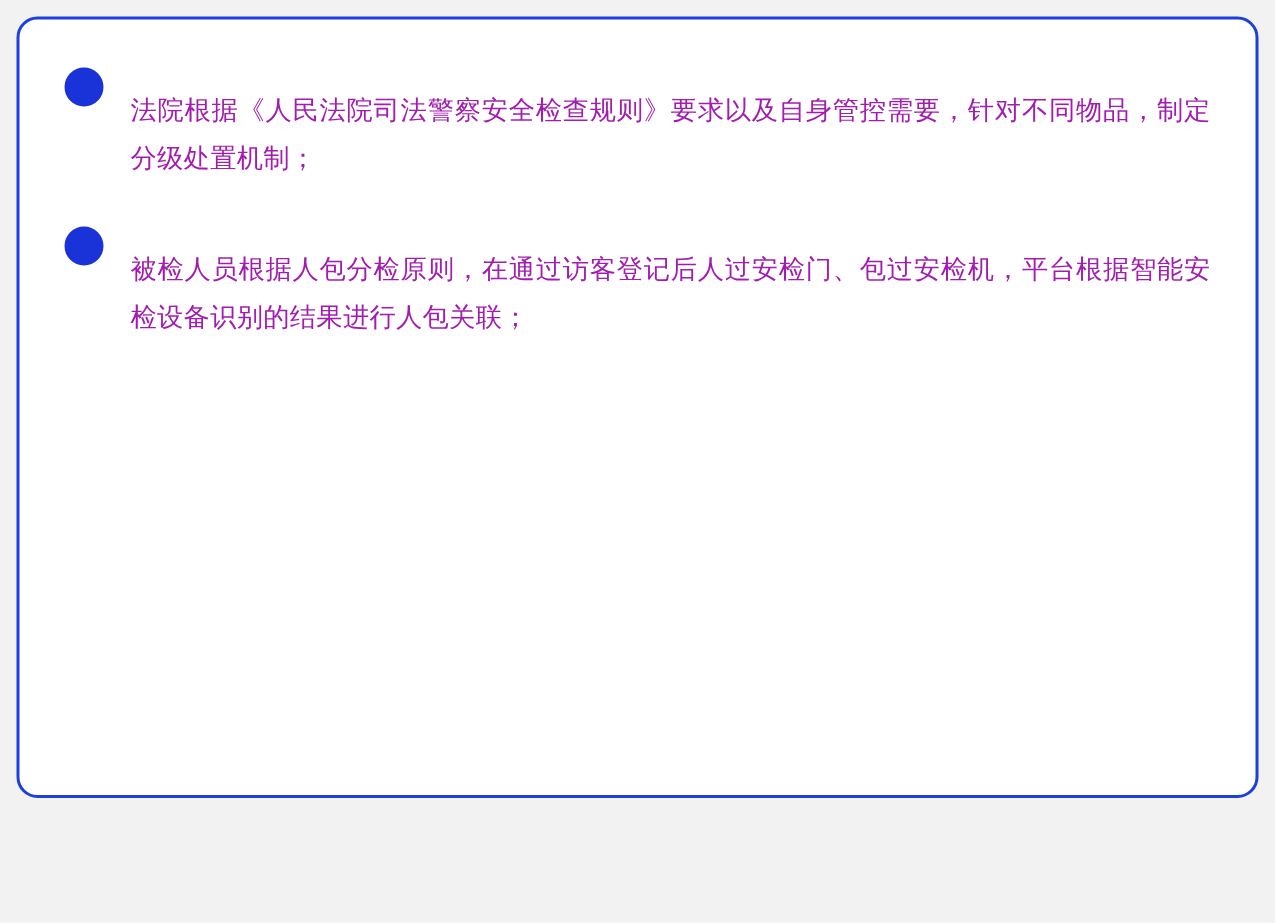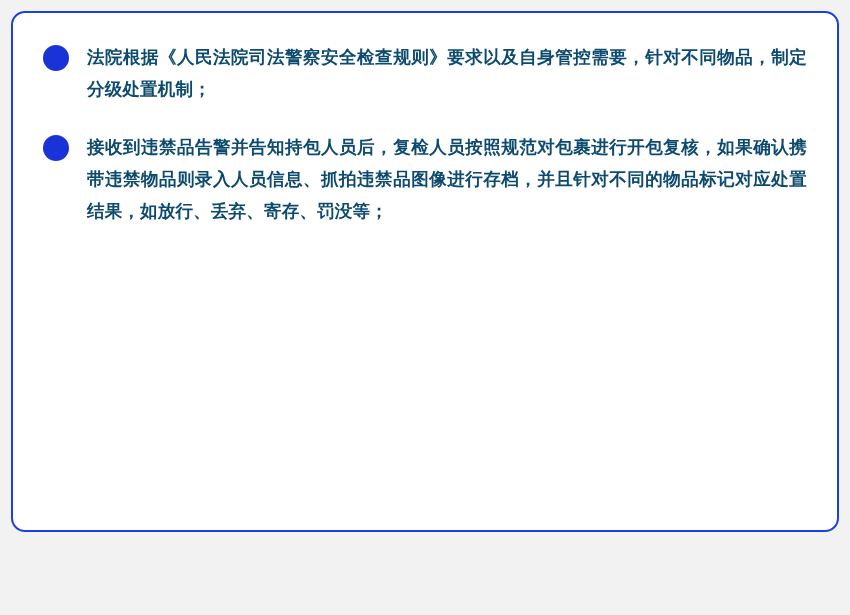--- a/index.html
+++ b/index.html
@@ -49,41 +49,42 @@
     height: 26px;
     border-radius: 50%;
     background: #1a33d8;
     margin-top: 4px;
     margin-right: 18px;
   }
   .text {
     flex: 1 1 auto;
     font-size: 17.5px;
     line-height: 32px;
-    color: #0c4a6e;
-    font-weight: bold;
+    color: #a21caf;
+    font-weight: normal;
     letter-spacing: 0.2px;
     text-align: justify;
+    margin-top: 16px;
   }
 </style>
 </head>
 <body>
 
 <div class="page">
   <div class="card">
     <div class="list">
 
       <div class="item">
         <span class="bullet"></span>
         <div class="text">法院根据《人民法院司法警察安全检查规则》要求以及自身管控需要，针对不同物品，制定分级处置机制；</div>
       </div>
 
+      <div class="item">
+        <span class="bullet"></span>
+        <div class="text">被检人员根据人包分检原则，在通过访客登记后人过安检门、包过安检机，平台根据智能安检设备识别的结果进行人包关联；</div>
+      </div>
 
 
 
-      <div class="item">
-        <span class="bullet"></span>
-        <div class="text">接收到违禁品告警并告知持包人员后，复检人员按照规范对包裹进行开包复核，如果确认携带违禁物品则录入人员信息、抓拍违禁品图像进行存档，并且针对不同的物品标记对应处置结果，如放行、丢弃、寄存、罚没等；</div>
-      </div>
 
     </div>
   </div>
 </div>
 
 </body></html>

